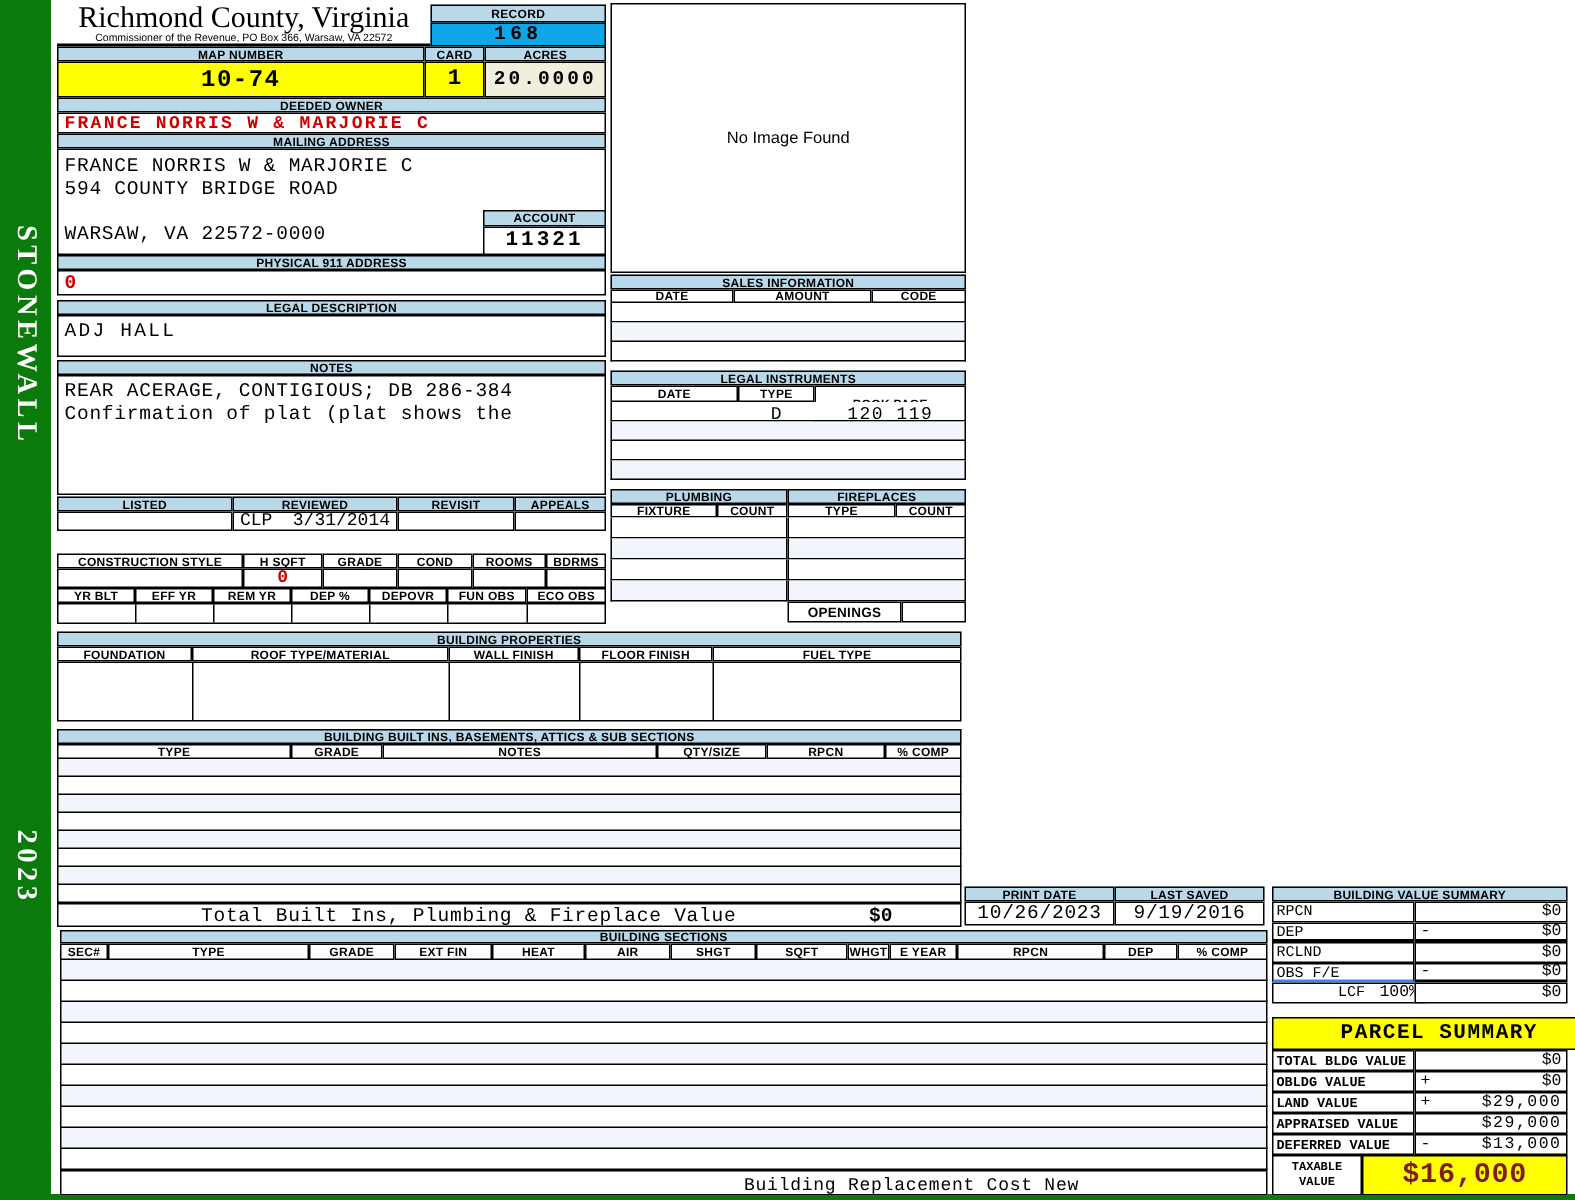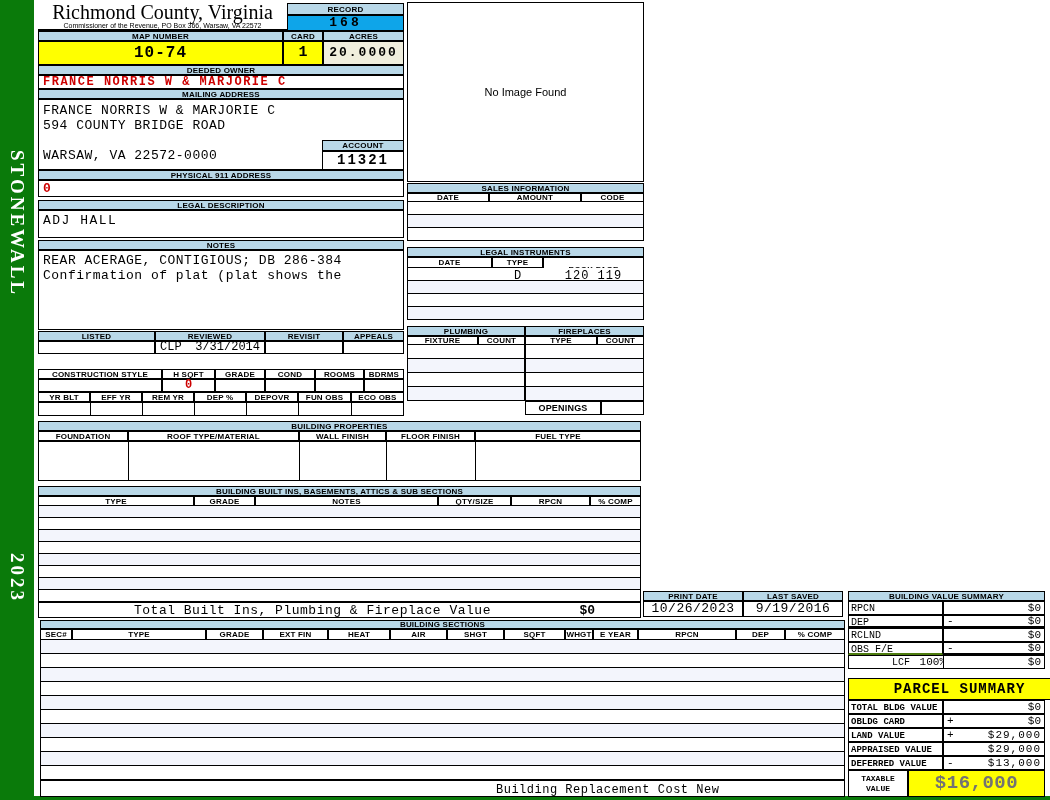--- a/index.html
+++ b/index.html
@@ -198,21 +198,21 @@
 <div class="a cell m" style="left:848px;top:615px;width:95px;height:13px;font-size:10px;padding:1px 2px;border-bottom:2px solid #000;">DEP</div>
 <div class="a cell m opval" style="left:943px;top:615px;width:102px;height:13px;font-size:11px;border-bottom:2px solid #000;">
   <span>-</span>
     <span>$0</span>
 </div>
 <div class="a cell m" style="left:848px;top:628px;width:95px;height:14px;font-size:10px;padding:1px 2px;">RCLND</div>
 <div class="a cell m opval" style="left:943px;top:628px;width:102px;height:14px;font-size:11px;">
   <span></span>
     <span>$0</span>
 </div>
-<div class="a cell m" style="left:848px;top:642px;width:95px;height:13px;font-size:10px;padding:1px 2px;border-bottom:2px solid #4d7c0f;">OBS F/E</div>
+<div class="a cell m" style="left:848px;top:642px;width:95px;height:13px;font-size:10px;padding:1px 2px;border-bottom:2px solid #3b82f6;">OBS F/E</div>
 <div class="a cell m opval" style="left:943px;top:642px;width:102px;height:13px;font-size:11px;border-bottom:2px solid #000;">
   <span>-</span>
     <span>$0</span>
 </div>
 <div class="a cell m opval" style="left:848px;top:655px;width:102px;height:14px;font-size:10px;padding-left:43px;">
   <span>LCF</span>
     <span style="font-size:11px;">100%</span>
 </div>
 <div class="a cell m opval" style="left:943px;top:655px;width:102px;height:14px;font-size:11px;">
   <span></span>
@@ -246,34 +246,34 @@
 <div class="a cell" style="left:40px;top:780px;width:805px;height:17px;">
   <span class="a m" style="left:455px;top:2px;font-size:12px;letter-spacing:.5px;">Building Replacement Cost New</span>
 </div>
 
 <div class="a cell m" style="left:848px;top:678px;width:223px;height:22px;background:#ffff00;font-weight:bold;font-size:14px;text-align:center;line-height:20px;letter-spacing:1px;">PARCEL SUMMARY</div>
 <div class="a cell m" style="left:848px;top:700px;width:95px;height:14px;font-size:9px;font-weight:bold;padding:2px 2px;">TOTAL BLDG VALUE</div>
 <div class="a cell m opval" style="left:943px;top:700px;width:102px;height:14px;font-size:11px;">
   <span></span>
     <span>$0</span>
 </div>
-<div class="a cell m" style="left:848px;top:714px;width:95px;height:14px;font-size:9px;font-weight:bold;padding:2px 2px;">OBLDG CARD</div>
+<div class="a cell m" style="left:848px;top:714px;width:95px;height:14px;font-size:9px;font-weight:bold;padding:2px 2px;">OBLDG VALUE</div>
 <div class="a cell m opval" style="left:943px;top:714px;width:102px;height:14px;font-size:11px;">
   <span>+</span>
     <span>$0</span>
 </div>
 <div class="a cell m" style="left:848px;top:728px;width:95px;height:14px;font-size:9px;font-weight:bold;padding:2px 2px;">LAND VALUE</div>
 <div class="a cell m opval" style="left:943px;top:728px;width:102px;height:14px;font-size:11px;">
   <span>+</span>
     <span style="letter-spacing:1px;">$29,000</span>
 </div>
 <div class="a cell m" style="left:848px;top:742px;width:95px;height:14px;font-size:9px;font-weight:bold;padding:2px 2px;">APPRAISED VALUE</div>
 <div class="a cell m opval" style="left:943px;top:742px;width:102px;height:14px;font-size:11px;">
   <span></span>
     <span style="letter-spacing:1px;">$29,000</span>
 </div>
 <div class="a cell m" style="left:848px;top:756px;width:95px;height:14px;font-size:9px;font-weight:bold;padding:2px 2px;">DEFERRED VALUE</div>
 <div class="a cell m opval" style="left:943px;top:756px;width:102px;height:14px;font-size:11px;">
   <span>-</span>
     <span style="letter-spacing:1px;">$13,000</span>
 </div>
 <div class="a cell m" style="left:848px;top:770px;width:60px;height:27px;font-size:8px;font-weight:bold;text-align:center;display:flex;align-items:center;justify-content:center;padding:0 8px;line-height:1.25;">TAXABLE VALUE</div>
-<div class="a cell m" style="left:908px;top:770px;width:137px;height:27px;background:#ffff00;color:#737373;font-weight:bold;font-size:19px;text-align:center;line-height:25px;letter-spacing:.5px;">$16,000</div>
+<div class="a cell m" style="left:908px;top:770px;width:137px;height:27px;background:#ffff00;color:#7f1d1d;font-weight:bold;font-size:19px;text-align:center;line-height:25px;letter-spacing:.5px;">$16,000</div>
 
 </body></html>

